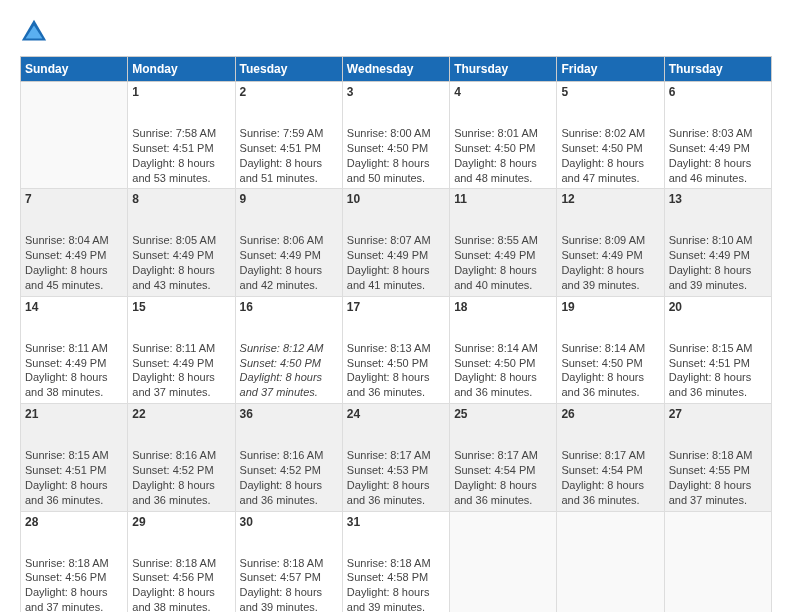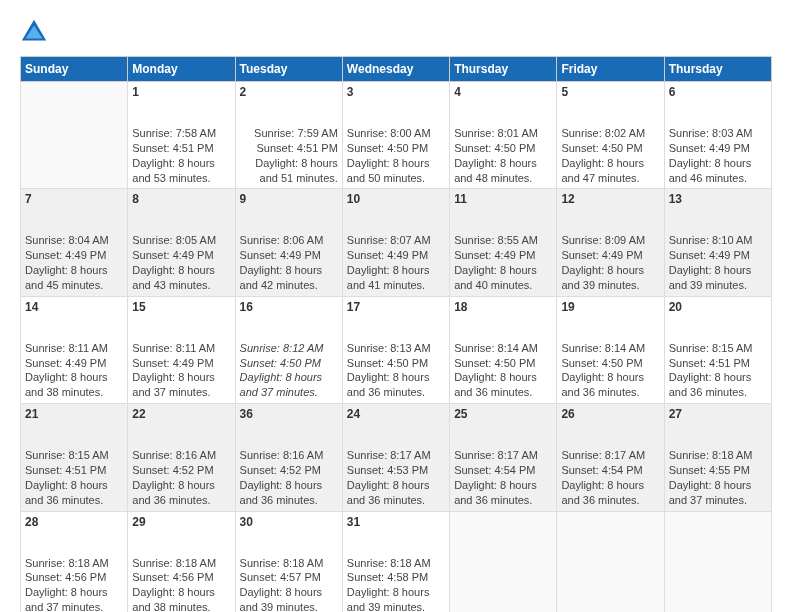--- a/index.html
+++ b/index.html
@@ -138,21 +138,21 @@
     <tr>
           <td class="empty"></td>
           <td>
             <div class="day-number">1</div>
             <div class="day-info" style="white-space: pre-line;">Sunrise: 7:58 AM
 Sunset: 4:51 PM
 Daylight: 8 hours and 53 minutes.</div>
           </td>
           <td>
             <div class="day-number">2</div>
-            <div class="day-info" style="white-space: pre-line; text-align: right;">Sunrise: 7:59 AM
+            <div class="day-info" style="white-space: pre-line;">Sunrise: 7:59 AM
 Sunset: 4:51 PM
 Daylight: 8 hours and 51 minutes.</div>
           </td>
           <td>
             <div class="day-number">3</div>
             <div class="day-info" style="white-space: pre-line;">Sunrise: 8:00 AM
 Sunset: 4:50 PM
 Daylight: 8 hours and 50 minutes.</div>
           </td>
           <td>

